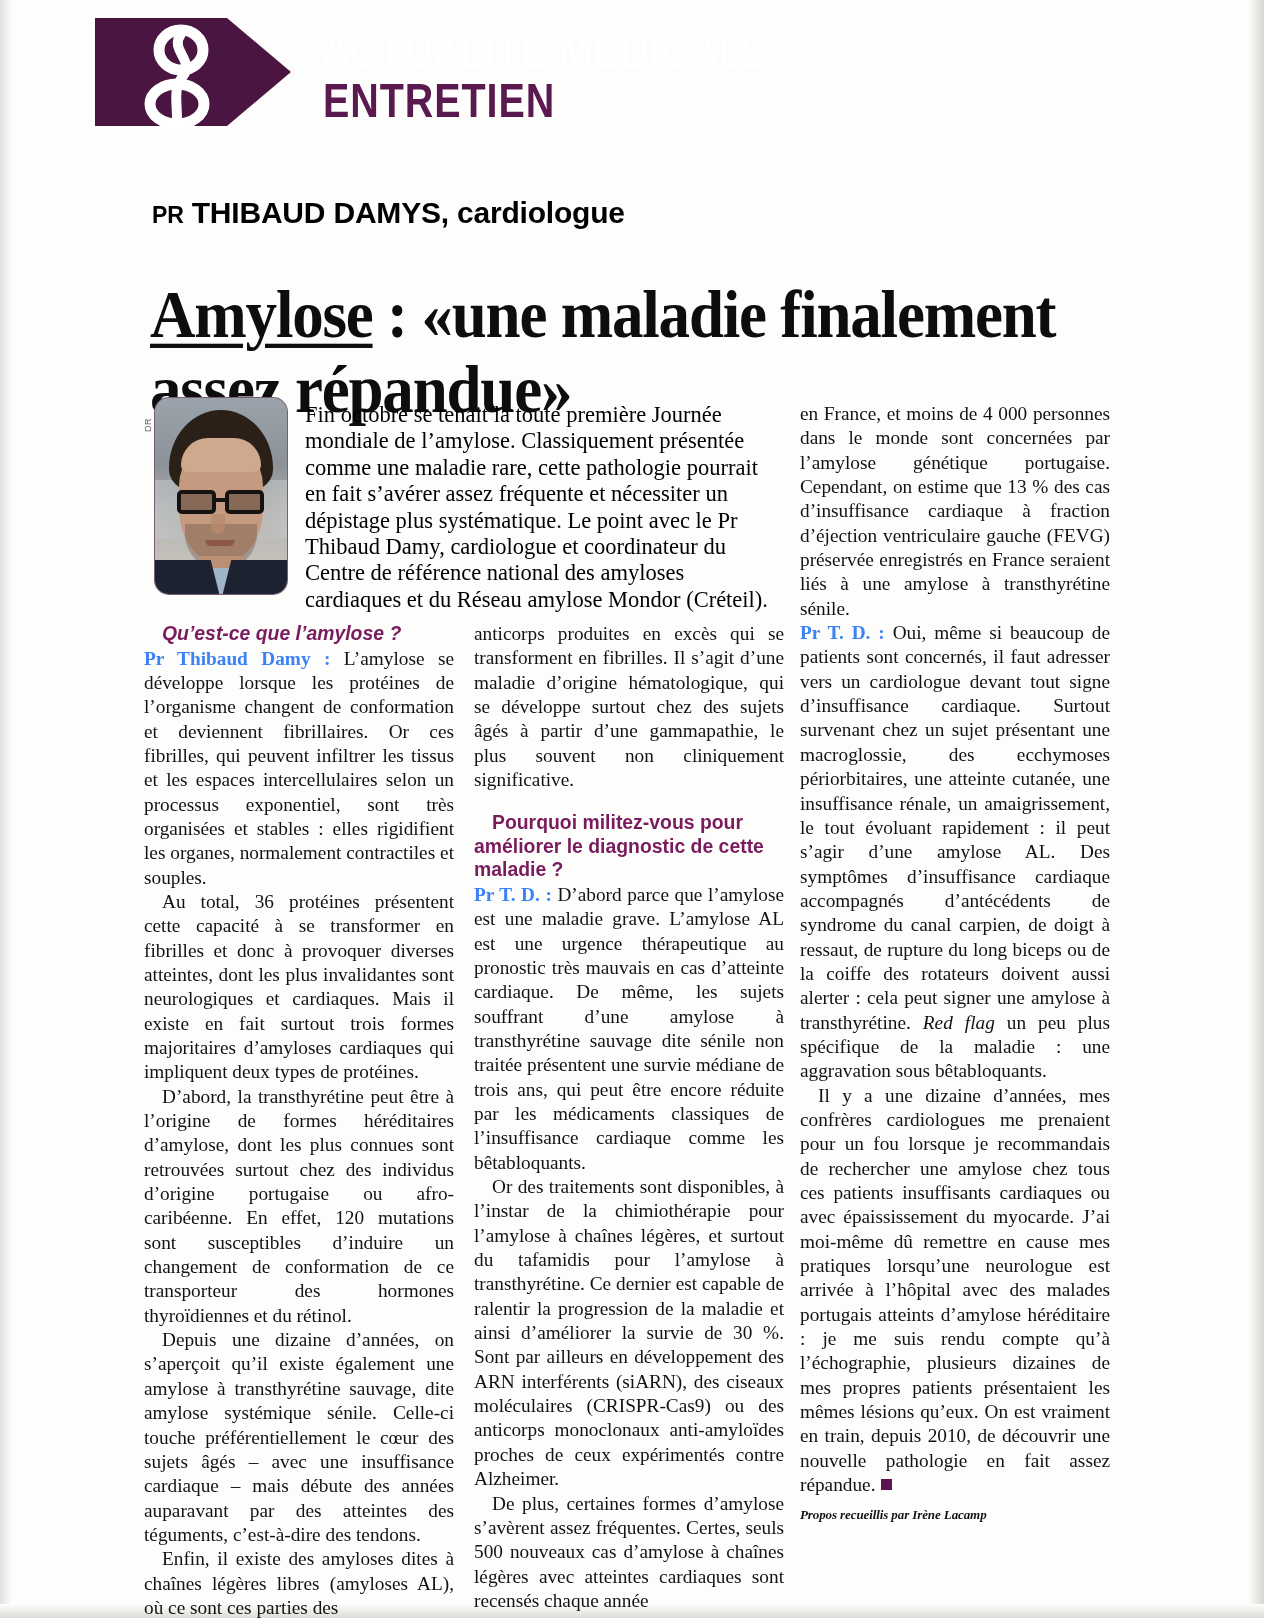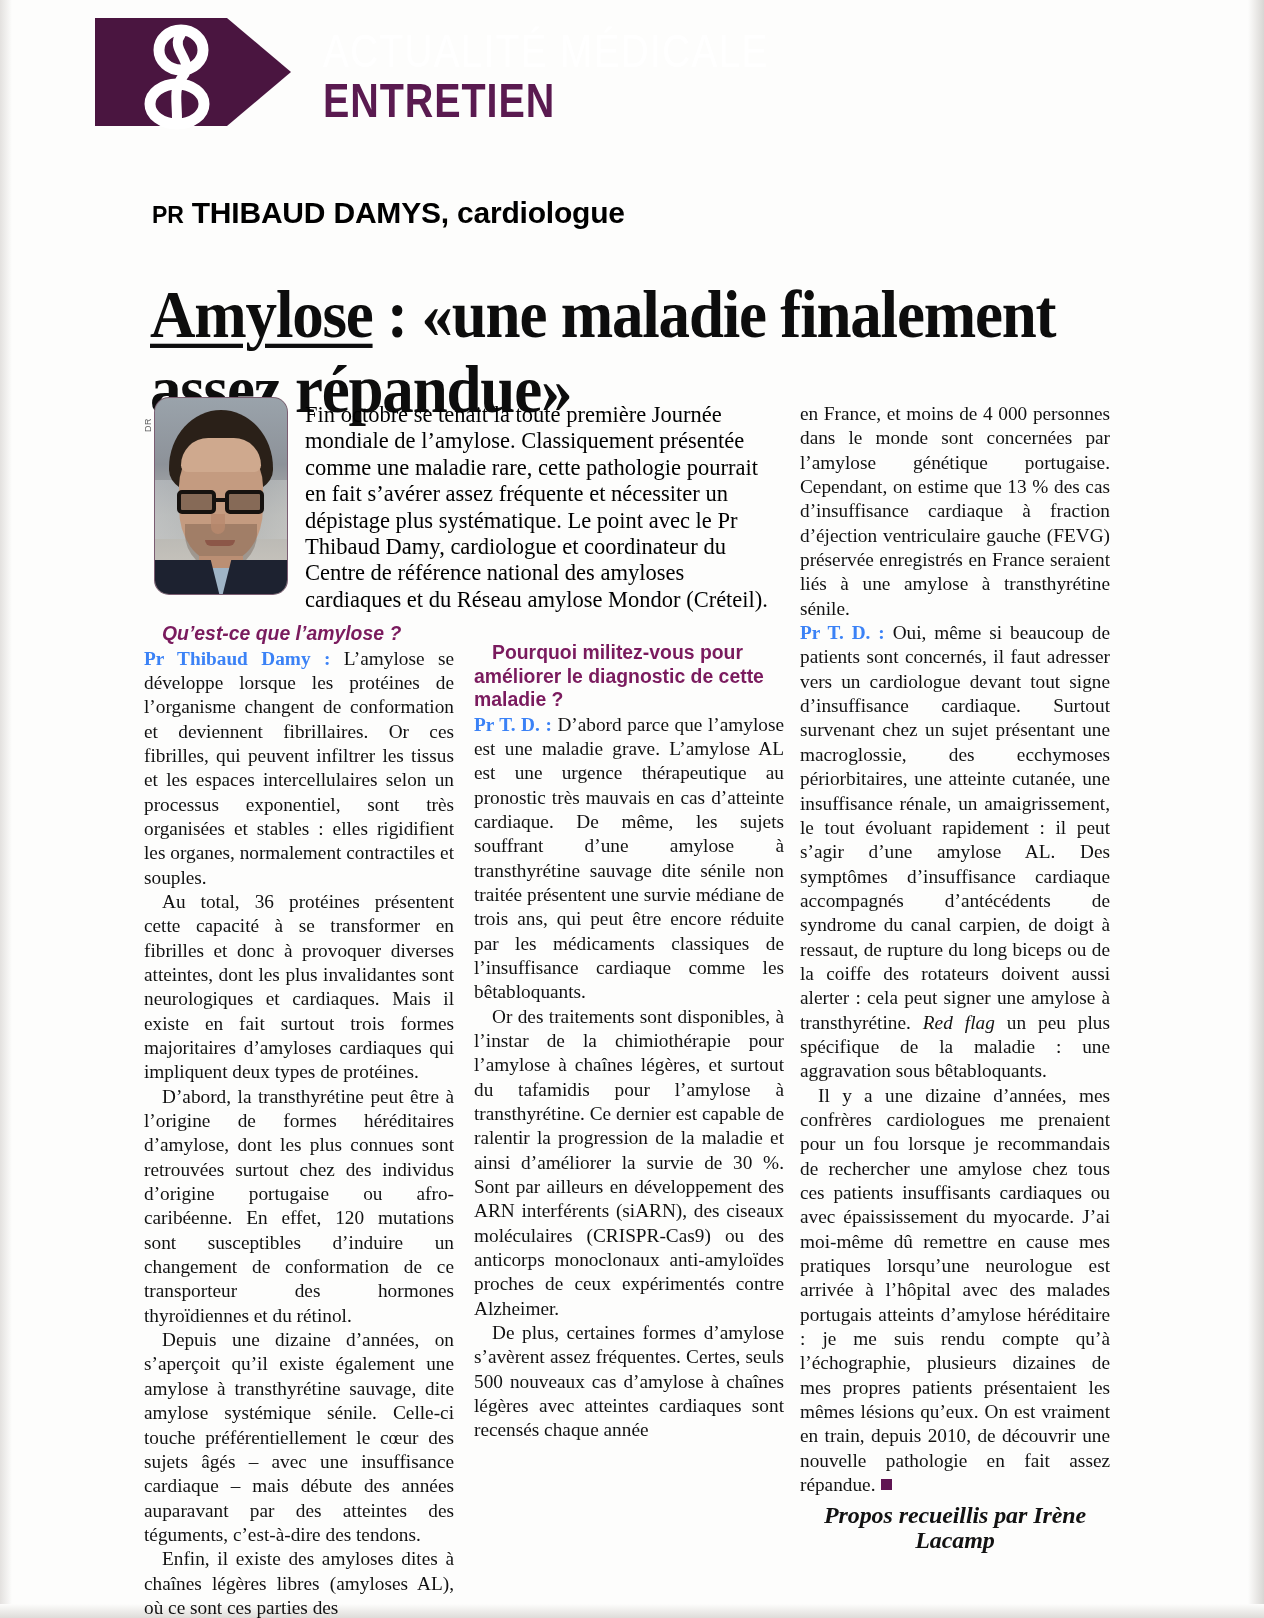--- a/index.html
+++ b/index.html
@@ -331,22 +331,22 @@
     display: inline-block;
     width: 11px;
     height: 11px;
     background: #5f1452;
     margin-left: 6px;
     vertical-align: 1px;
   }
   .byline {
     font-weight: bold;
     font-style: italic;
-    text-align: center;
-    font-size: 24px;
+    text-align: left;
+    font-size: 13px;
     margin-top: 6px !important;
     text-indent: 0 !important;
     letter-spacing: -0.1px;
   }
 </style>
 </head>
 <body>
 
 <div class="page">
 
@@ -402,20 +402,21 @@
   <div class="col" id="col1">
     <p class="qhead first">Qu’est-ce que l’amylose ?</p>
     <p class="noindent"><span class="speaker">Pr Thibaud Damy :</span><span> L’amylose se développe lorsque les protéines de l’organisme changent de conformation et deviennent fibrillaires. Or ces fibrilles, qui peuvent infiltrer les tissus et les espaces intercellulaires selon un processus exponentiel, sont très organisées et stables : elles rigidifient les organes, normalement contractiles et souples.</span></p>
     <p>Au total, 36 protéines présentent cette capacité à se transformer en fibrilles et donc à provoquer diverses atteintes, dont les plus invalidantes sont neurologiques et cardiaques. Mais il existe en fait surtout trois formes majoritaires d’amyloses cardiaques qui impliquent deux types de protéines.</p>
     <p>D’abord, la transthyrétine peut être à l’origine de formes héréditaires d’amylose, dont les plus connues sont retrouvées surtout chez des individus d’origine portugaise ou afro-caribéenne. En effet, 120 mutations sont susceptibles d’induire un changement de conformation de ce transporteur des hormones thyroïdiennes et du rétinol.</p>
     <p>Depuis une dizaine d’années, on s’aperçoit qu’il existe également une amylose à transthyrétine sauvage, dite amylose systémique sénile. Celle-ci touche préférentiellement le cœur des sujets âgés – avec une insuffisance cardiaque – mais débute des années auparavant par des atteintes des téguments, c’est-à-dire des tendons.</p>
     <p>Enfin, il existe des amyloses dites à chaînes légères libres (amyloses AL), où ce sont ces parties des</p>
   </div>
 
   <div class="col" id="col2">
+    <p class="noindent">anticorps produites en excès qui se transforment en fibrilles. Il s’agit d’une maladie d’origine hématologique, qui se développe surtout chez des sujets âgés à partir d’une gammapathie, le plus souvent non cliniquement significative.</p>
     <p class="qhead">Pourquoi militez-vous pour améliorer le diagnostic de cette maladie ?</p>
     <p class="noindent"><span class="speaker">Pr T. D. :</span><span> D’abord parce que l’amylose est une maladie grave. L’amylose AL est une urgence thérapeutique au pronostic très mauvais en cas d’atteinte cardiaque. De même, les sujets souffrant d’une amylose à transthyrétine sauvage dite sénile non traitée présentent une survie médiane de trois ans, qui peut être encore réduite par les médicaments classiques de l’insuffisance cardiaque comme les bêtabloquants.</span></p>
     <p>Or des traitements sont disponibles, à l’instar de la chimiothérapie pour l’amylose à chaînes légères, et surtout du tafamidis pour l’amylose à transthyrétine. Ce dernier est capable de ralentir la progression de la maladie et ainsi d’améliorer la survie de 30 %. Sont par ailleurs en développement des ARN interférents (siARN), des ciseaux moléculaires (CRISPR-Cas9) ou des anticorps monoclonaux anti-amyloïdes proches de ceux expérimentés contre Alzheimer.</p>
     <p>De plus, certaines formes d’amylose s’avèrent assez fréquentes. Certes, seuls 500 nouveaux cas d’amylose à chaînes légères avec atteintes cardiaques sont recensés chaque année</p>
   </div>
 
   <div class="col" id="col3">
     <p class="noindent">en France, et moins de 4 000 personnes dans le monde sont concernées par l’amylose génétique portugaise. Cependant, on estime que 13 % des cas d’insuffisance cardiaque à fraction d’éjection ventriculaire gauche (FEVG) préservée enregistrés en France seraient liés à une amylose à transthyrétine sénile.</p>
     <p class="noindent"><span class="speaker">Pr T. D. :</span><span> Oui, même si beaucoup de patients sont concernés, il faut adresser vers un cardiologue devant tout signe d’insuffisance cardiaque. Surtout survenant chez un sujet présentant une macroglossie, des ecchymoses périorbitaires, une atteinte cutanée, une insuffisance rénale, un amaigrissement, le tout évoluant rapidement : il peut s’agir d’une amylose AL. Des symptômes d’insuffisance cardiaque accompagnés d’antécédents de syndrome du canal carpien, de doigt à ressaut, de rupture du long biceps ou de la coiffe des rotateurs doivent aussi alerter : cela peut signer une amylose à transthyrétine. </span><span class="ital">Red flag</span><span> un peu plus spécifique de la maladie : une aggravation sous bêtabloquants.</span></p>
     <p><span>Il y a une dizaine d’années, mes confrères cardiologues me prenaient pour un fou lorsque je recommandais de rechercher une amylose chez tous ces patients insuffisants cardiaques ou avec épaississement du myocarde. J’ai moi-même dû remettre en cause mes pratiques lorsqu’une neurologue est arrivée à l’hôpital avec des malades portugais atteints d’amylose héréditaire : je me suis rendu compte qu’à l’échographie, plusieurs dizaines de mes propres patients présentaient les mêmes lésions qu’eux. On est vraiment en train, depuis 2010, de découvrir une nouvelle pathologie en fait assez répandue.</span><span class="endmark"></span></p>

